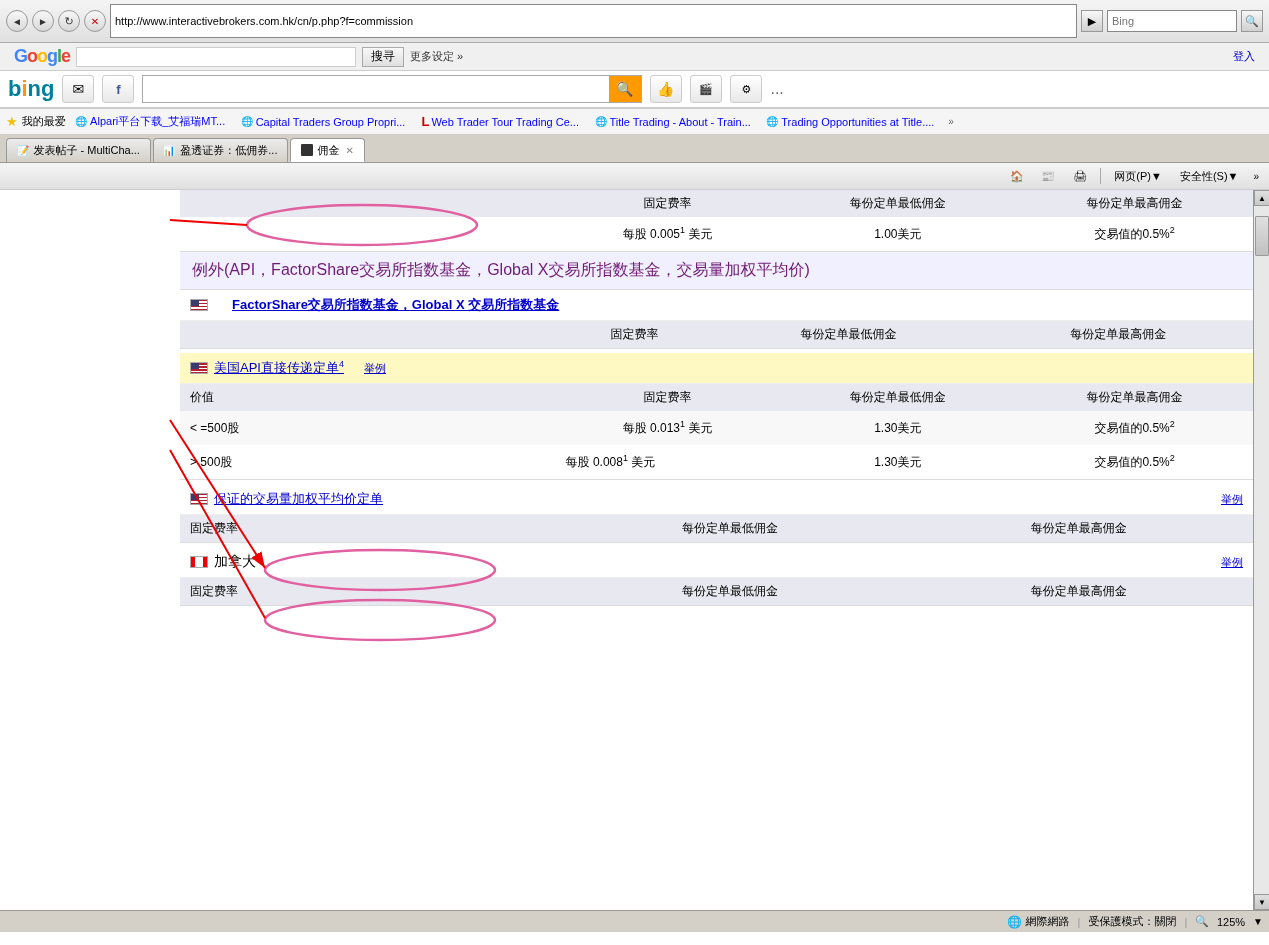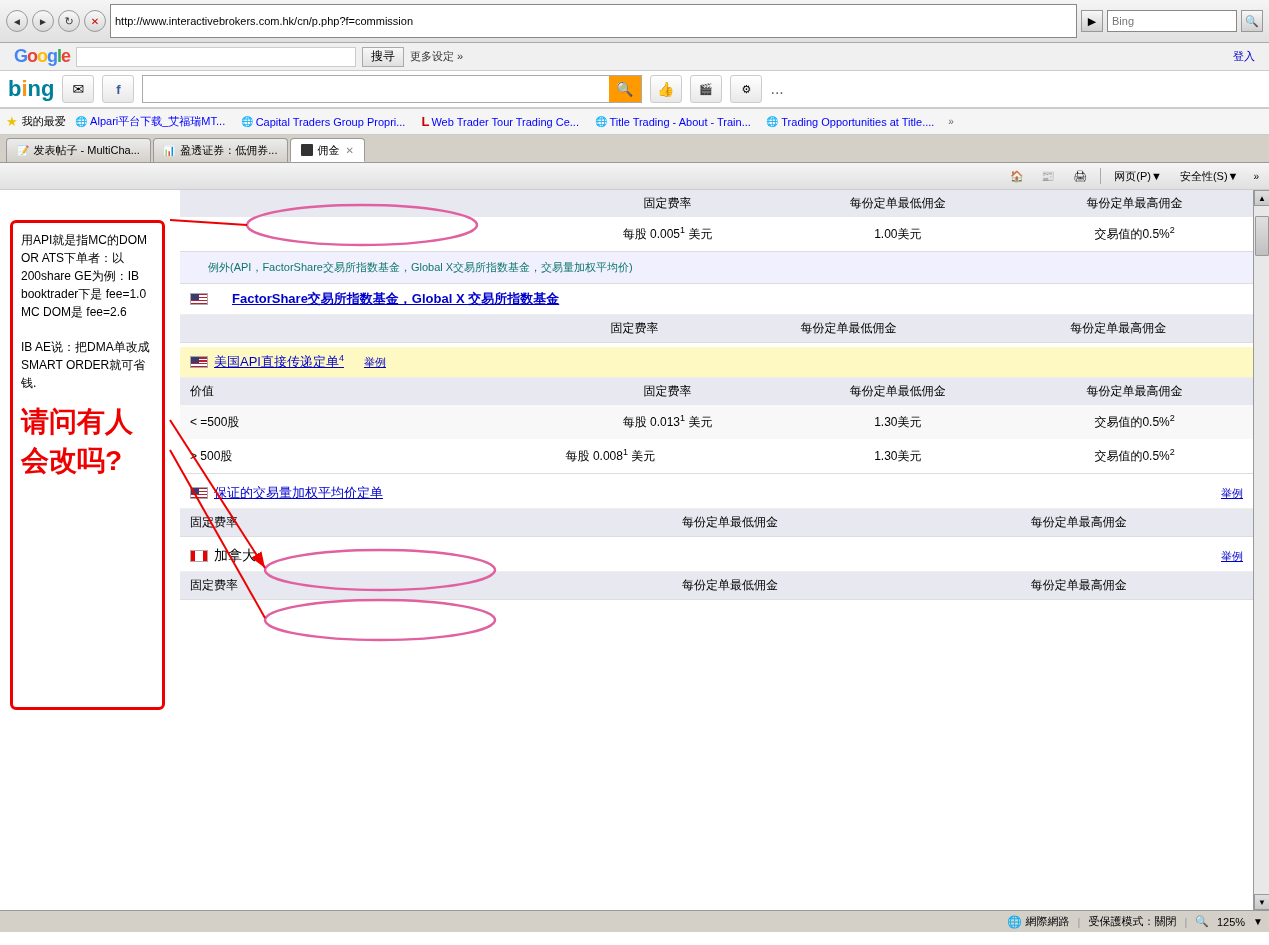--- a/index.html
+++ b/index.html
@@ -179,26 +179,20 @@
         <line x1="170" y1="260" x2="265" y2="428" stroke="#e00" stroke-width="2"></line>
 
         <line x1="170" y1="30" x2="247" y2="35" stroke="#e00" stroke-width="2"></line>
         <defs>
           <marker id="arrowhead" markerWidth="8" markerHeight="6" refX="8" refY="3" orient="auto">
             <polygon points="0 0, 8 3, 0 6" fill="#e00"></polygon>
           </marker>
         </defs>
       </svg>
 
-      <div class="annotation-box">
-        <p style="font-size:12px;line-height:1.5;">用API就是指MC的DOM OR ATS下单者：以200share GE为例：IB booktrader下是 fee=1.0 MC DOM是 fee=2.6</p>
-        <br>
-        <p style="font-size:12px;line-height:1.5;">IB AE说：把DMA单改成SMART ORDER就可省钱.</p>
-        <p class="annotation-red-text">请问有人会改吗?</p>
-      </div>
 
       <div style="margin-left:180px;border-bottom:1px solid #ddd;">
         <table style="width:100%;border-collapse:collapse;">
           <tbody>
               <tr style="background:#e8e8f0;">
             <td style="padding:5px 10px;text-align:left;width:35%;font-size:12px;"></td>
             <td style="padding:5px 10px;text-align:center;font-size:12px;">固定费率</td>
             <td style="padding:5px 10px;text-align:center;font-size:12px;">每份定单最低佣金</td>
             <td style="padding:5px 10px;text-align:center;font-size:12px;">每份定单最高佣金</td>
           </tr>
@@ -209,21 +203,21 @@
             </td>
             <td style="padding:8px 10px;text-align:center;font-size:12px;">1.00美元</td>
             <td style="padding:8px 10px;text-align:center;font-size:12px;">
               <span>交易值的0.5%</span><span class="superscript">2</span>
             </td>
           </tr>
         </tbody>
           </table>
       </div>
 
-      <div style="margin-left:180px;padding:8px 28px;background:#f0f0ff;border-bottom:1px solid #ddd;font-size:11px;color:#0f766e;">
+      <div style="margin-left:180px;padding:8px 12px;background:#f0f0ff;border-bottom:1px solid #ddd;font-size:16px;color:#701a75;">
         <span>例外(API，FactorShare交易所指数基金，Global X交易所指数基金，交易量加权平均价)</span>
       </div>
 
       <div style="margin-left:180px;border-bottom:1px solid #ddd;margin-bottom:4px;">
         <div style="padding:6px 10px;background:#fff;border-bottom:1px solid #eee;display:flex;align-items:center;gap:24px;">
           <span class="us-flag"></span>
           <a style="font-size:13px;font-weight:bold;">FactorShare交易所指数基金，Global X 交易所指数基金</a>
         </div>
         <table style="width:100%;border-collapse:collapse;">
           <tbody>

